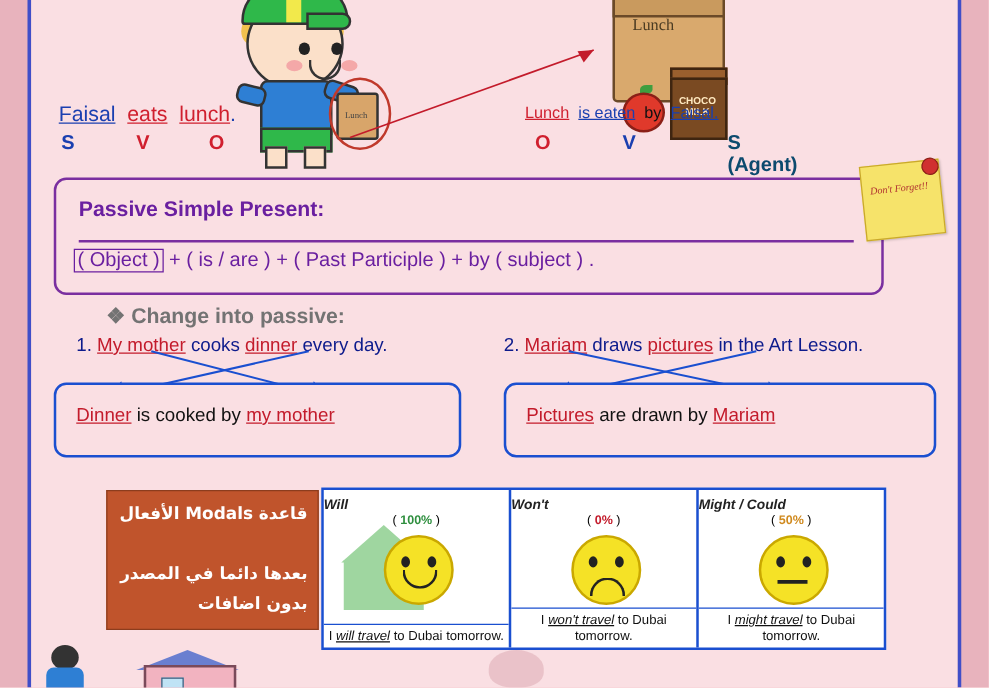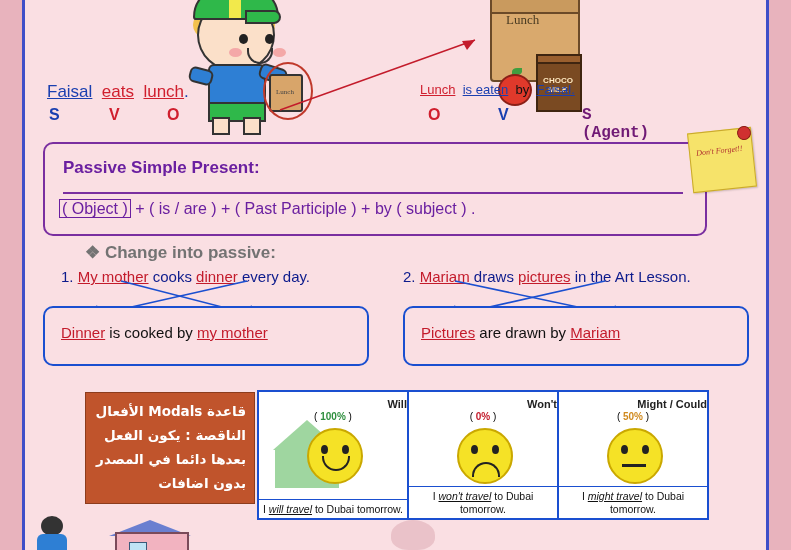--- a/index.html
+++ b/index.html
@@ -294,21 +294,21 @@
   .sent-right .by { color: #111; text-decoration: none; }
   .labels-right {
     position: absolute;
     left: 395px; top: 106px;
     font-size: 16px;
     font-weight: bold;
   }
   .labels-right span { position: absolute; }
   .r-o { left: 8px; color: #d01f2e; }
   .r-v { left: 78px; color: #1a3fb0; }
-  .r-s { left: 162px; color: #701a75; font-family: Liberation Mono, monospace; }
+  .r-s { left: 162px; color: #0c4a6e; }
 
   
   .rule-box {
     position: absolute;
     left: 18px; top: 142px;
     width: 660px; height: 90px;
     border: 2px solid #7a2fa0;
     border-radius: 10px;
     background: #fadfe3;
   }
@@ -444,25 +444,26 @@
     display: flex;
   }
   .mt-col {
     position: relative;
     flex: 1 1 0;
     border-right: 2px solid #1a4fd0;
     overflow: hidden;
   }
   .mt-col:last-child { border-right: none; }
   .mt-head {
-    text-align: right;
+    text-align: left;
     font-size: 11px;
     font-weight: bold;
     color: #222;
     margin-top: 6px;
+    font-style: italic;
   }
   .mt-pct {
     text-align: center;
     font-size: 10px;
     margin-top: 1px;
   }
   .mt-pct .v { color: #2f8f3f; font-weight: bold; }
   .mt-pct.zero .v { color: #c31b2b; }
   .mt-pct.mid .v { color: #d08a1f; margin-top: 47px; }
   .face {
@@ -714,21 +715,20 @@
   </div>
 
   <div class="ans-box right">
     <div class="ans-text">
       <u>Pictures</u><span> are drawn  by </span><u>Mariam</u>
     </div>
   </div>
 
   <div class="modal-note">
     <div class="modal-note-txt">قاعدة Modals الأفعال</div>
-    <div class="modal-note-txt" style="top:30px;">الناقصة : يكون الفعل</div>
     <div class="modal-note-txt" style="top:54px;">بعدها دائما في المصدر</div>
     <div class="modal-note-txt" style="top:78px;">بدون اضافات</div>
   </div>
 
   <div class="modal-table">
 
     <div class="mt-col">
       <div class="shape-tri"></div>
       <div class="shape-rect"></div>
       <div class="mt-head">Will</div>

